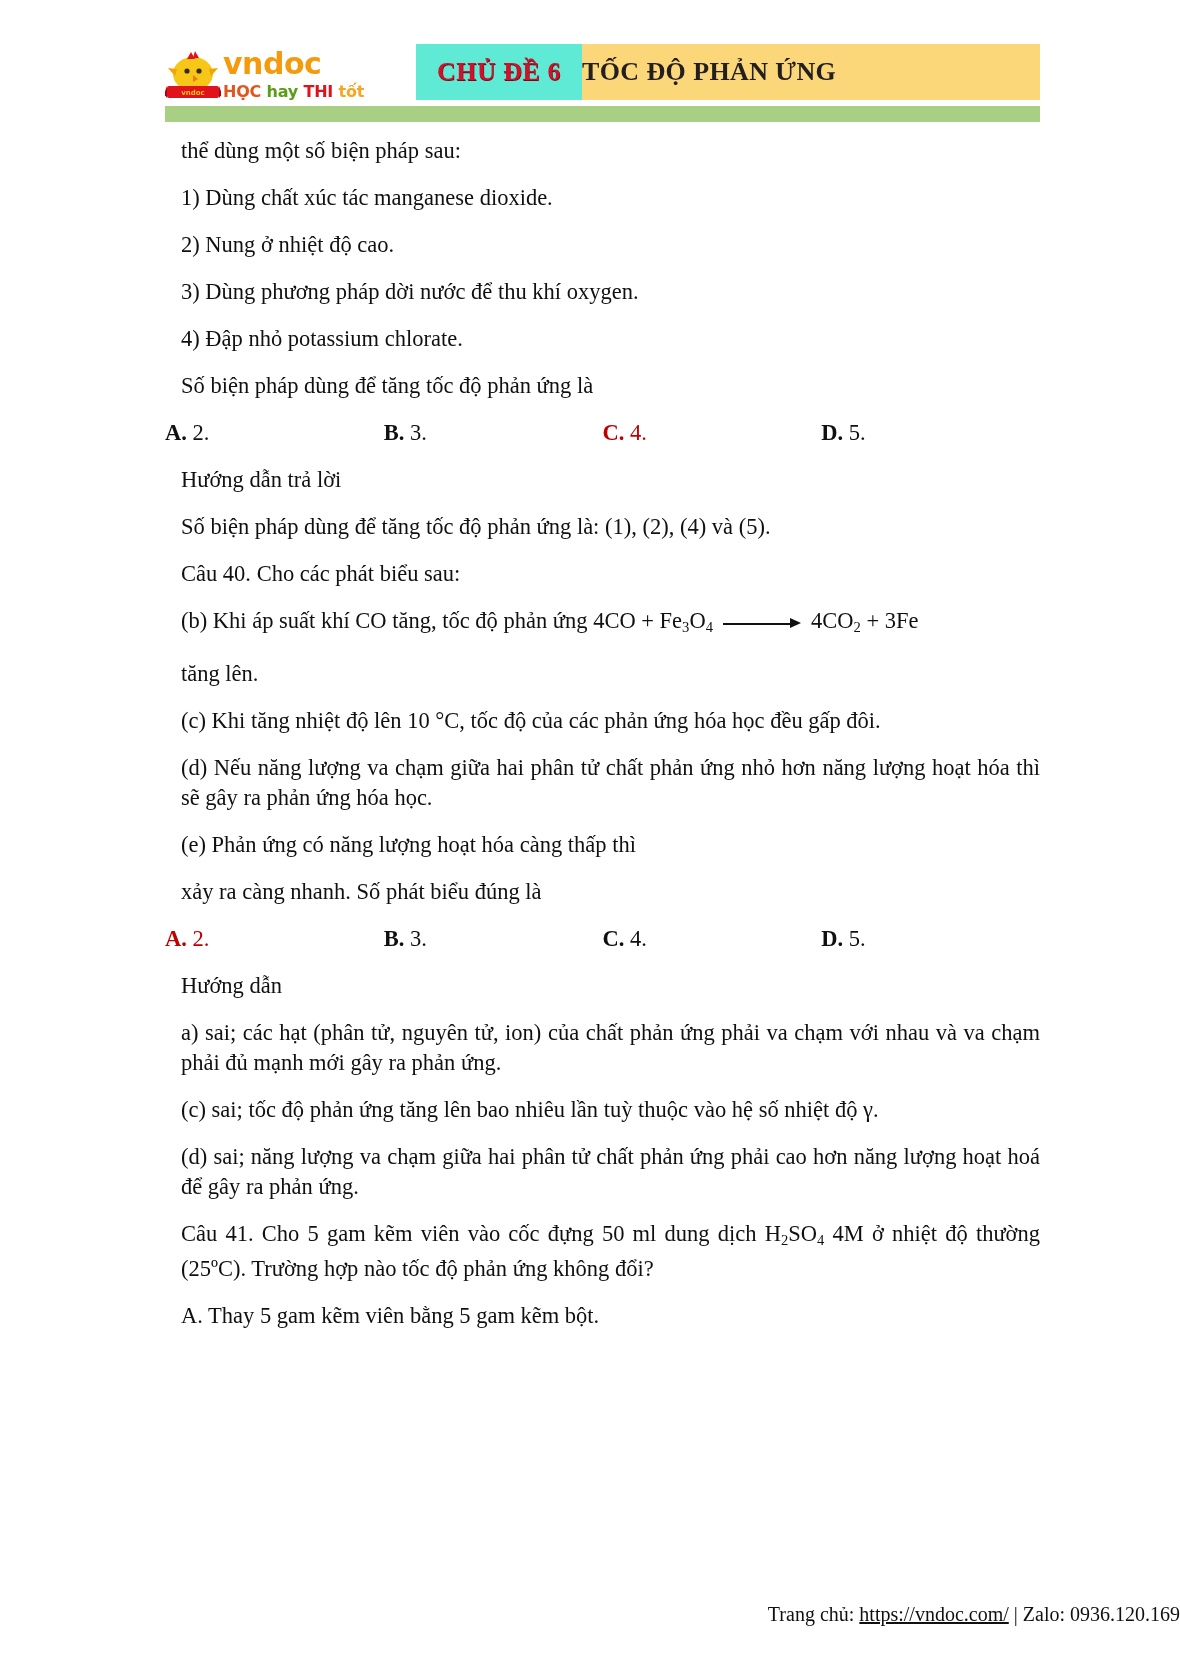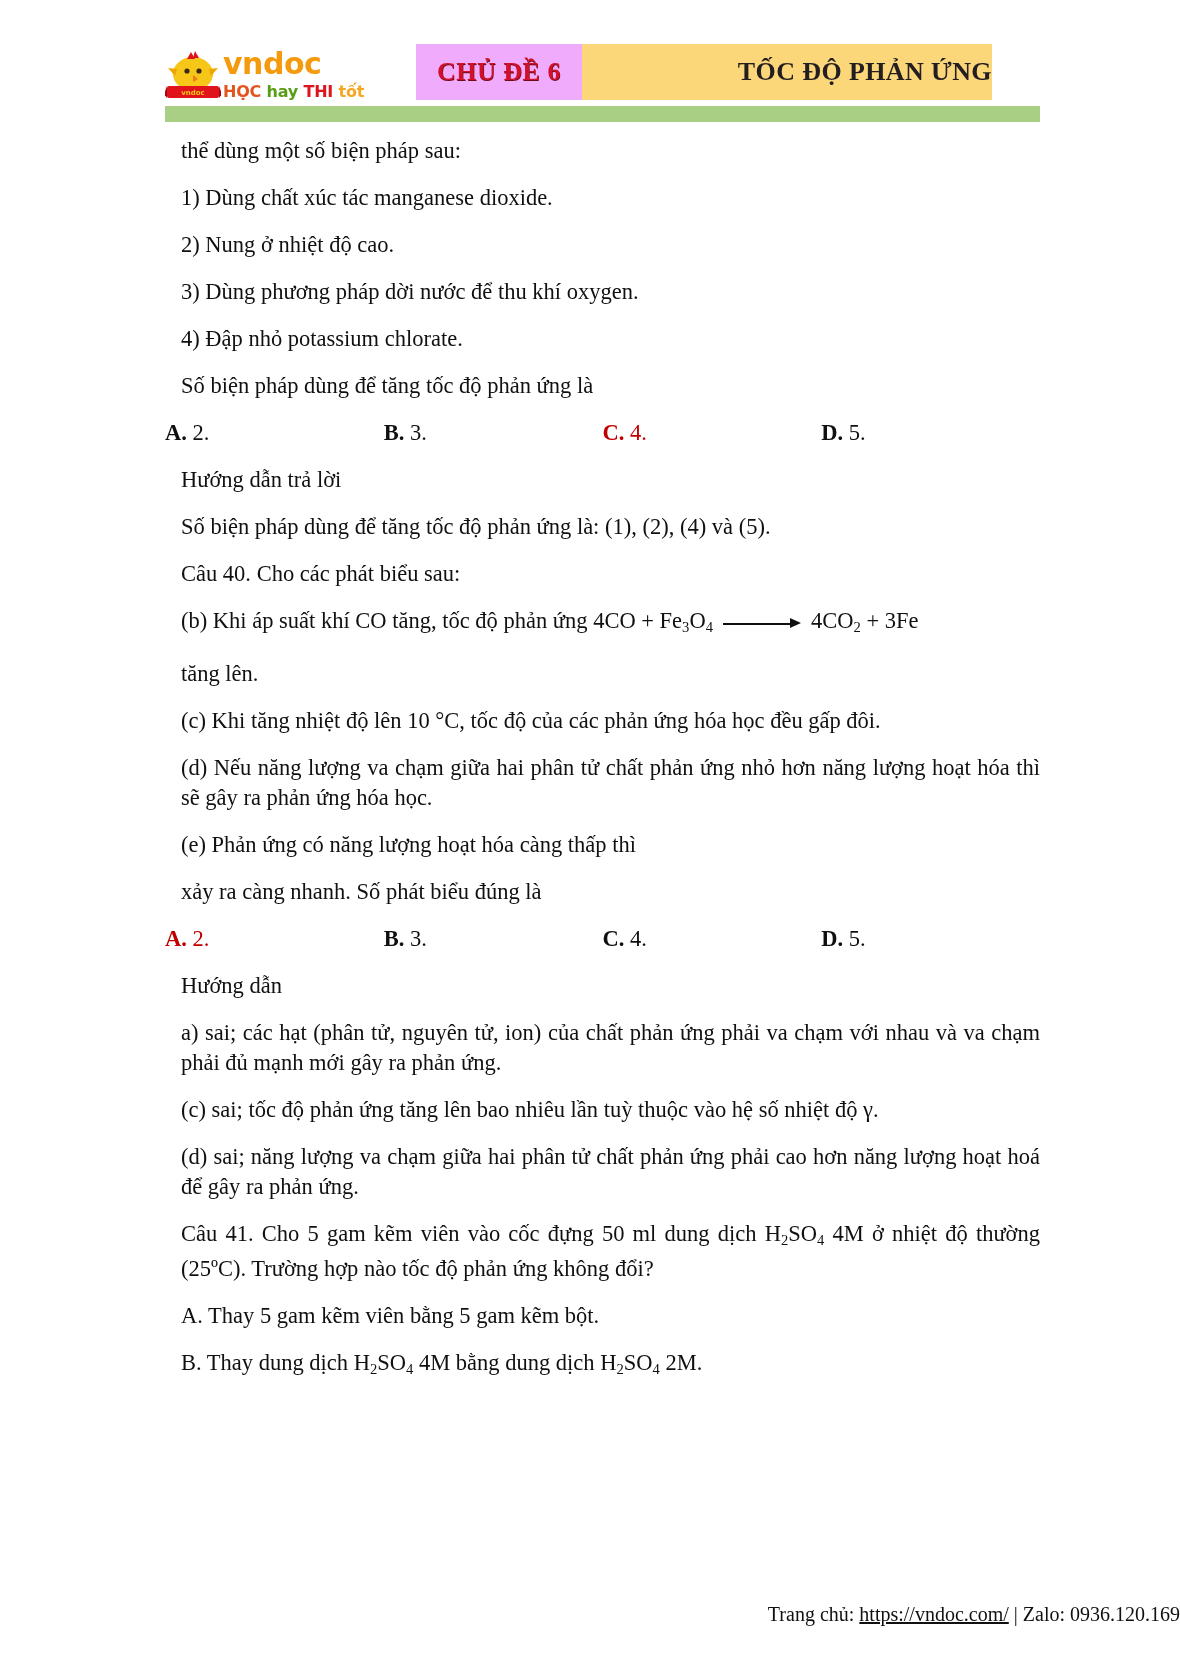--- a/index.html
+++ b/index.html
@@ -68,43 +68,43 @@
   .tag-b { color: #5a9e17; }
   .tag-c { color: #e0121b; }
   .tag-d { color: #f5a623; }
 
   .topic-box {
     position: absolute;
     left: 251px;
     top: 0;
     width: 166px;
     height: 56px;
-    background: #f0abfc;
+    background: #5eead4;
     display: flex;
     align-items: center;
     justify-content: center;
   }
   .topic-box span {
     color: #d1102a;
     font-family: "Liberation Serif", serif;
     font-weight: 700;
     font-size: 26px;
     letter-spacing: 0.5px;
     text-shadow: 0.5px 0.5px 0 #6e0b18;
   }
   .title-box {
     position: absolute;
     left: 417px;
     top: 0;
-    width: 410px;
+    width: 458px;
     height: 56px;
     background: #fcd77a;
     display: flex;
     align-items: center;
-    justify-content: flex-end;
+    justify-content: flex-start;
   }
   .title-box span {
     color: #231f20;
     font-family: "Liberation Serif", serif;
     font-weight: 700;
     font-size: 26px;
     letter-spacing: 0.4px;
   }
   .green-bar {
     position: absolute;
@@ -315,23 +315,20 @@
     <p class="para">(c) sai; tốc độ phản ứng tăng lên bao nhiêu lần tuỳ thuộc vào hệ số nhiệt độ γ.</p>
     <p class="para just">(d) sai; năng lượng va chạm giữa hai phân tử chất phản ứng phải cao hơn năng lượng hoạt hoá để gây ra phản ứng.</p>
 
     <p class="para just">
       <span class="bold">Câu 41.</span>
       <span>Cho 5 gam kẽm viên vào cốc đựng 50 ml dung dịch H</span><sub>2</sub><span>SO</span><sub>4</sub><span> 4M ở nhiệt độ thường  (25ºC). Trường hợp nào tốc độ phản ứng </span><span class="bold">không</span><span> đổi?</span>
     </p>
 
     <p class="para">A. Thay 5 gam kẽm viên bằng 5 gam kẽm bột.</p>
 
-    <p class="para">
-      <span>B. Thay dung dịch H</span><sub>2</sub><span>SO</span><sub>4</sub><span> 4M bằng dung dịch H</span><sub>2</sub><span>SO</span><sub>4</sub><span> 2M.</span>
-    </p>
 
   </div>
 
   <div class="footer">
     <span>Trang chủ: </span><span class="link">https://vndoc.com/</span><span> | Zalo: 0936.120.169</span>
   </div>
 
 </div>
 
 </body></html>

